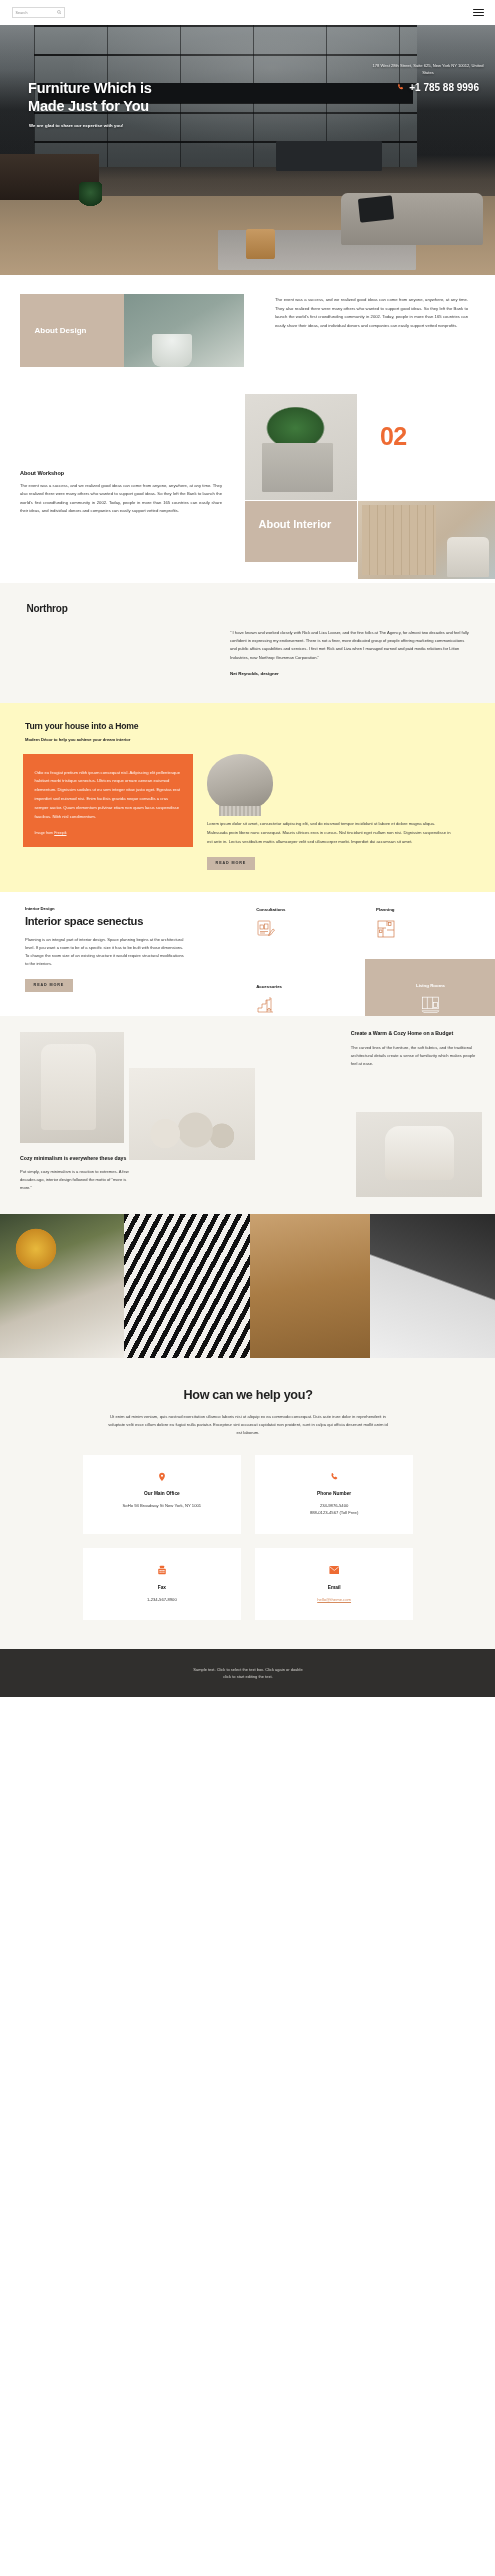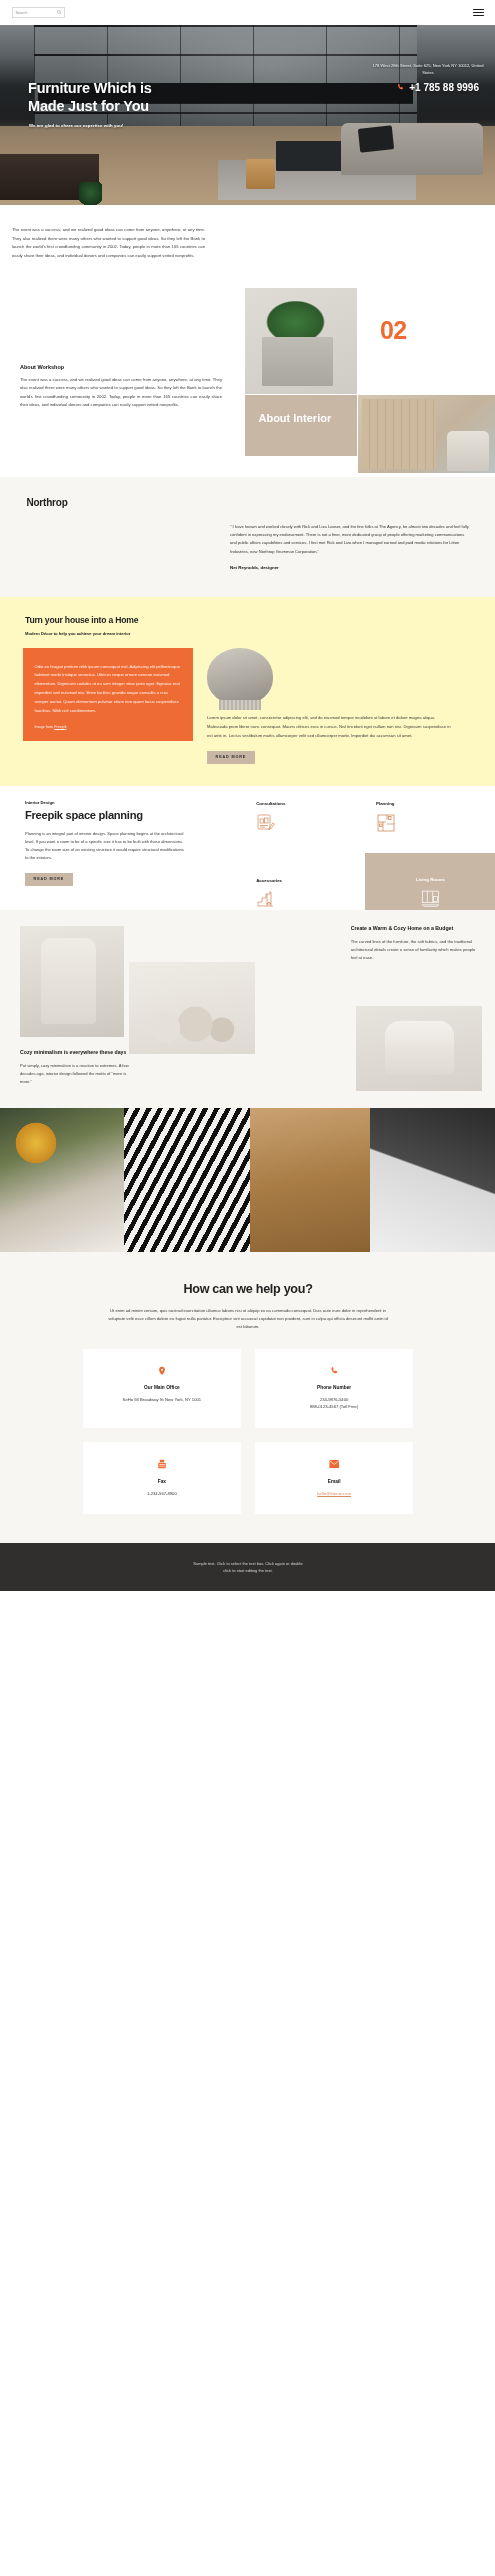--- a/index.html
+++ b/index.html
@@ -23,21 +23,21 @@
     display:flex; align-items:center; justify-content:space-between;
     padding:0 2.6px;
   }
   .search-box .ph { font-size:3.6px; color:#8a8a8a; letter-spacing:0.1px; }
   .search-ico svg { display:block; }
   .burger { width:10.6px; display:flex; flex-direction:column; gap:1.7px; cursor:pointer; }
   .burger i { display:block; height:1.1px; background:#1c1c1c; border-radius:0.7px; }
 
   
   .hero {
-    height:180px; position:relative; overflow:hidden;
+    height:250px; position:relative; overflow:hidden;
     background:
       linear-gradient(to bottom, rgba(20,22,24,.18), rgba(20,22,24,.50)),
       linear-gradient(180deg,#93999c 0%,#6e7578 18%,#2a2d2f 34%,#232527 52%,#6b5f52 62%,#8d7e6c 74%,#a79787 86%,#b9ab9c 100%);
   }
   .hero .shelfwall {
     position:absolute; left:34px; right:79px; top:0px; height:142px;
     background:linear-gradient(180deg,#7e8486,#5d6365 40%,#4a5052 70%,#3c4143);
     opacity:.95;
   }
   .hero .shelfwall::before {
@@ -343,20 +343,27 @@
               <path d="M6.6 2.6c.6-.6 1.6-.5 2.1.2l2 2.8c.4.6.3 1.4-.2 1.9l-1.2 1.1c.8 1.9 2.3 3.4 4.2 4.2l1.1-1.2c.5-.5 1.3-.6 1.9-.2l2.8 2c.7.5.8 1.5.2 2.1l-1.5 1.5c-.8.8-2 1-3 .6C11 16.3 7.7 13 6 8.1c-.4-1-.2-2.2.6-3L6.6 2.6z"></path>
             </svg>
         </span>
         <span>+1 785 88 9996</span>
       </div>
     </div>
   </div>
 
   <div class="sec01">
     <div class="sec01-row">
+      <div class="sec01-imgs">
+        <div class="img-green"></div>
+        <div class="img-tan"></div>
+        <div class="overlay-label">
+          <div>About Design</div>
+        </div>
+      </div>
       <div class="sec01-text">The event was a success, and we realized good ideas can come from anyone, anywhere, at any time. They also realized there were many others who wanted to support good ideas. So they left the Bank to launch the world's first crowdfunding community in 2002. Today, people in more than 165 countries can easily share their ideas, and individual donors and companies can easily support vetted nonprofits.</div>
     </div>
   </div>
 
   <div class="sec02">
     <div class="sec02-left">
       <h3>About Workshop</h3>
       <p>The event was a success, and we realized good ideas can come from anyone, anywhere, at any time. They also realized there were many others who wanted to support good ideas. So they left the Bank to launch the world's first crowdfunding community in 2002. Today, people in more than 165 countries can easily share their ideas, and individual donors and companies can easily support vetted nonprofits.</p>
     </div>
     <div class="sec02-right">
@@ -393,21 +400,21 @@
         <div class="chair-img"></div>
         <p>Lorem ipsum dolor sit amet, consectetur adipiscing elit, sed do eiusmod tempor incididunt ut labore et dolore magna aliqua. Malesuada proin libero nunc consequat. Mauris ultrices eros in cursus. Nisl tincidunt eget nullam non nisi. Dignissim suspendisse in est ante in. Lectus vestibulum mattis ullamcorper velit sed ullamcorper morbi. Imperdiet dui accumsan sit amet.</p>
         <button class="btn-read">READ MORE</button>
       </div>
     </div>
   </div>
 
   <div class="plan">
     <div class="plan-left">
       <div class="eyebrow">Interior Design</div>
-      <h2>Freepik space planning</h2>
+      <h2>Interior space senectus</h2>
       <p>Planning is an integral part of interior design. Space planning begins at the architectural level. If you want a room to be of a specific size it has to be built with those dimensions. To change the room size of an existing structure it would require structural modifications to the interiors.</p>
       <button class="btn-read">READ MORE</button>
     </div>
     <div class="plan-right">
 
       <div class="svc svc-a">
         <div class="t">Consultations</div>
         <span>
           <svg width="20" height="20" viewBox="0 0 40 40" fill="none" stroke="#d07a49" stroke-width="1.3">
             <rect x="4" y="4" width="24" height="28" rx="1.5"></rect>

